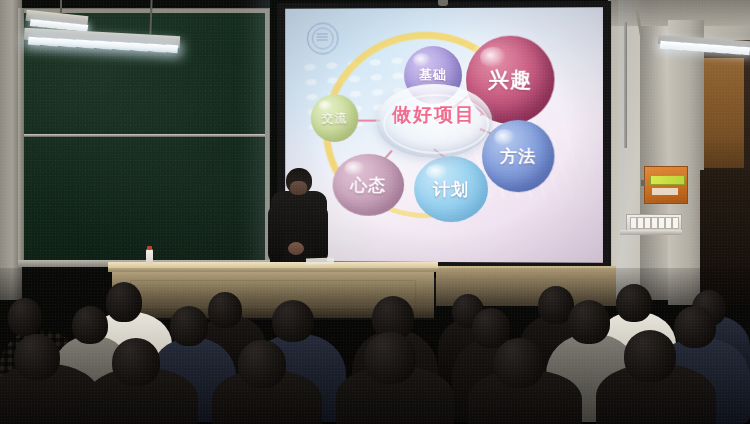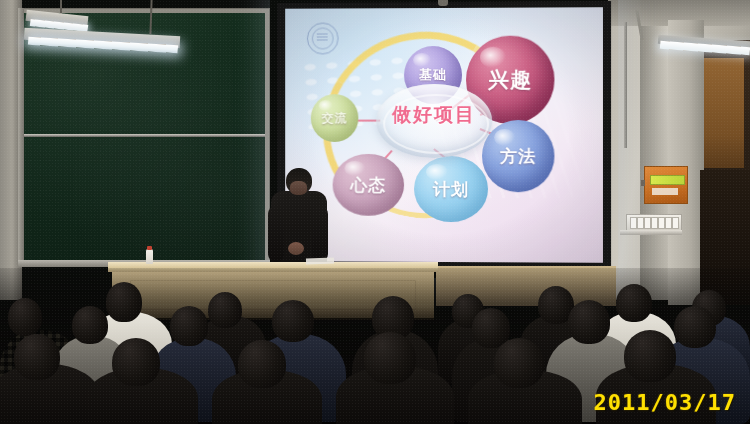--- a/index.html
+++ b/index.html
@@ -595,16 +595,15 @@
     <div class="shoulders sh-dark" style="left:336px;top:98px;width:118px;height:68px;"></div>
     <div class="head" style="left:364px;top:64px;width:52px;height:52px;"></div>
 
     <div class="shoulders sh-dark" style="left:468px;top:102px;width:114px;height:64px;"></div>
     <div class="head" style="left:494px;top:70px;width:50px;height:50px;"></div>
 
     <div class="shoulders sh-dark" style="left:596px;top:96px;width:120px;height:70px;"></div>
     <div class="head" style="left:624px;top:62px;width:52px;height:52px;"></div>
   </div>
 
-  <div class="timestamp">2011/03/17</div>
 
   <div class="grain"></div>
 </div>
 
 </body></html>

